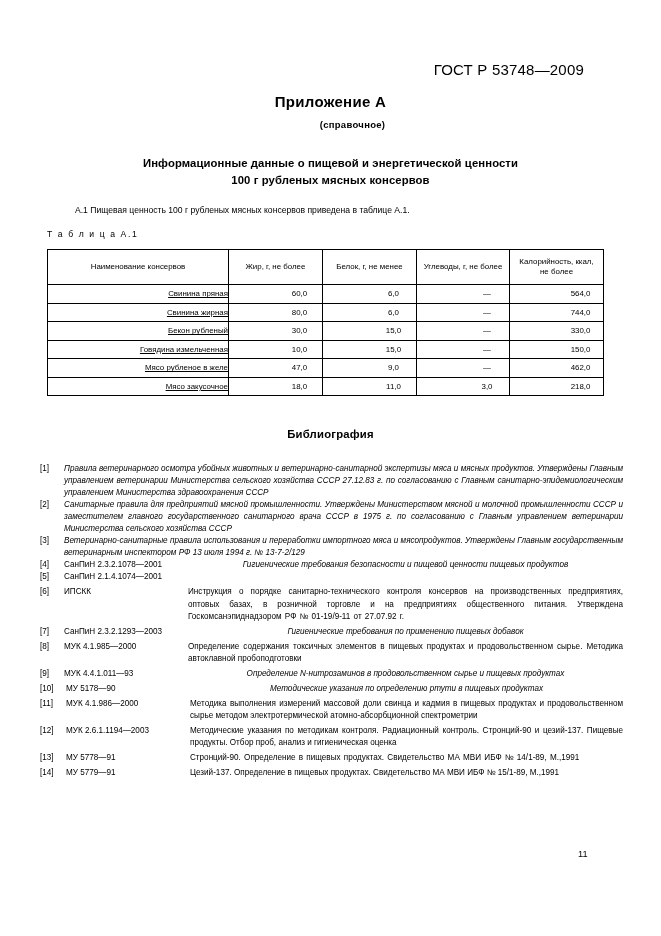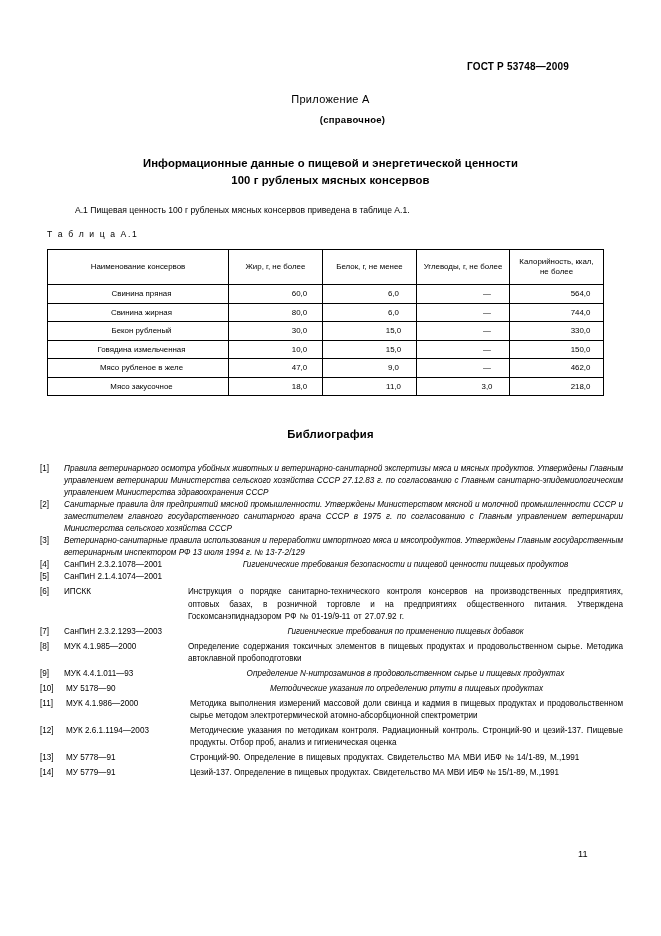--- a/index.html
+++ b/index.html
@@ -16,38 +16,38 @@
   .page {
     position: absolute;
     left: 0; top: 0;
     width: 661px;
     height: 936px;
   }
 
   
   .doc-header {
     position: absolute;
-    right: 92px;
+    right: 77px;
     top: 61px;
-    font-size: 10px;
-    font-weight: bold;
+    font-size: 15px;
+    font-weight: normal;
     letter-spacing: 0.2px;
     white-space: nowrap;
   }
 
   
   .appendix-block {
     position: absolute;
     left: 0; right: 0;
     top: 93px;
     text-align: center;
   }
   .appendix-title {
-    font-size: 11px;
-    font-weight: normal;
+    font-size: 15px;
+    font-weight: bold;
     letter-spacing: 0.3px;
   }
   .appendix-sub {
     font-size: 9.5px;
     font-weight: bold;
     margin-top: 9px;
     letter-spacing: 0.3px;
     padding-left: 44px;
   }
 
@@ -104,22 +104,23 @@
     height: 35px;
     text-align: center;
     line-height: 10.5px;
     padding: 0 5px;
   }
   .nutrition-table tbody td {
     height: 18.5px;
     padding-left: 48px;
   }
   .nutrition-table tbody td.cname {
-    text-align: center;
+    text-align: right;
     padding-left: 7px;
+    text-decoration: underline;
   }
   .nutrition-table tbody td.cval {
     text-align: center;
   }
   .col-name  { width: 181px; }
   .col-fat   { width: 94px; }
   .col-prot  { width: 94px; }
   .col-carb  { width: 93px; }
   .col-cal   { width: 94px; }
 

